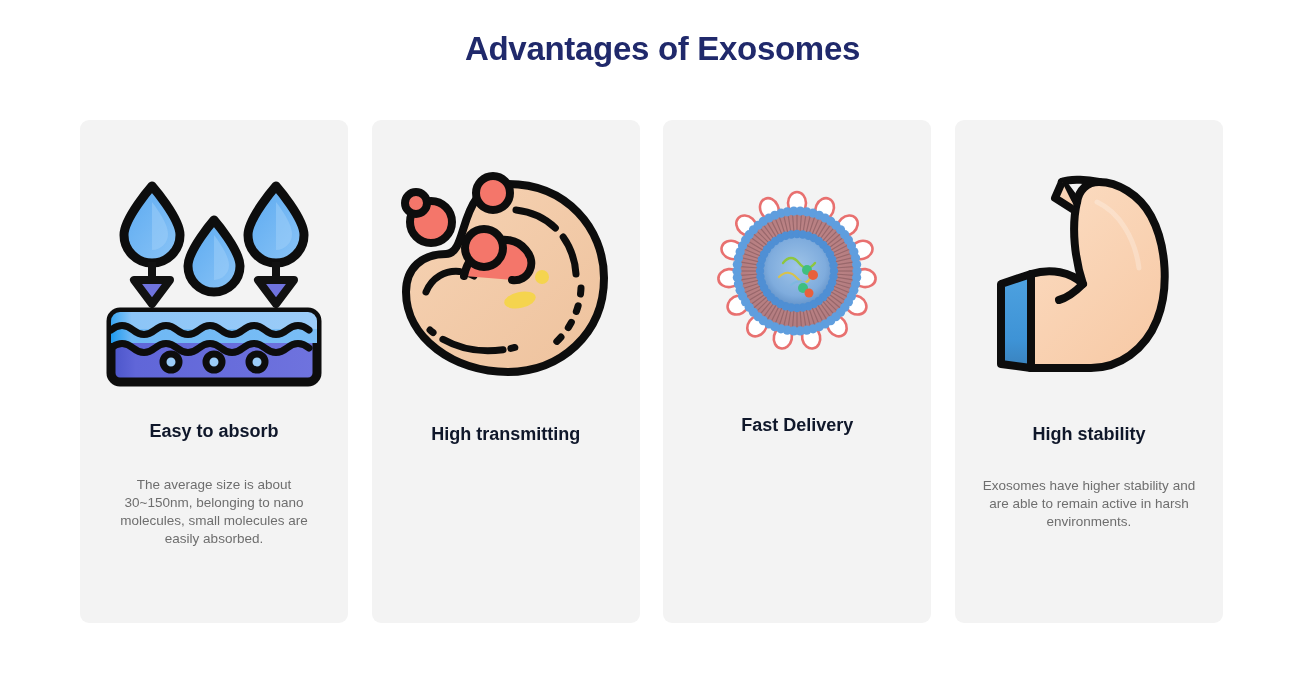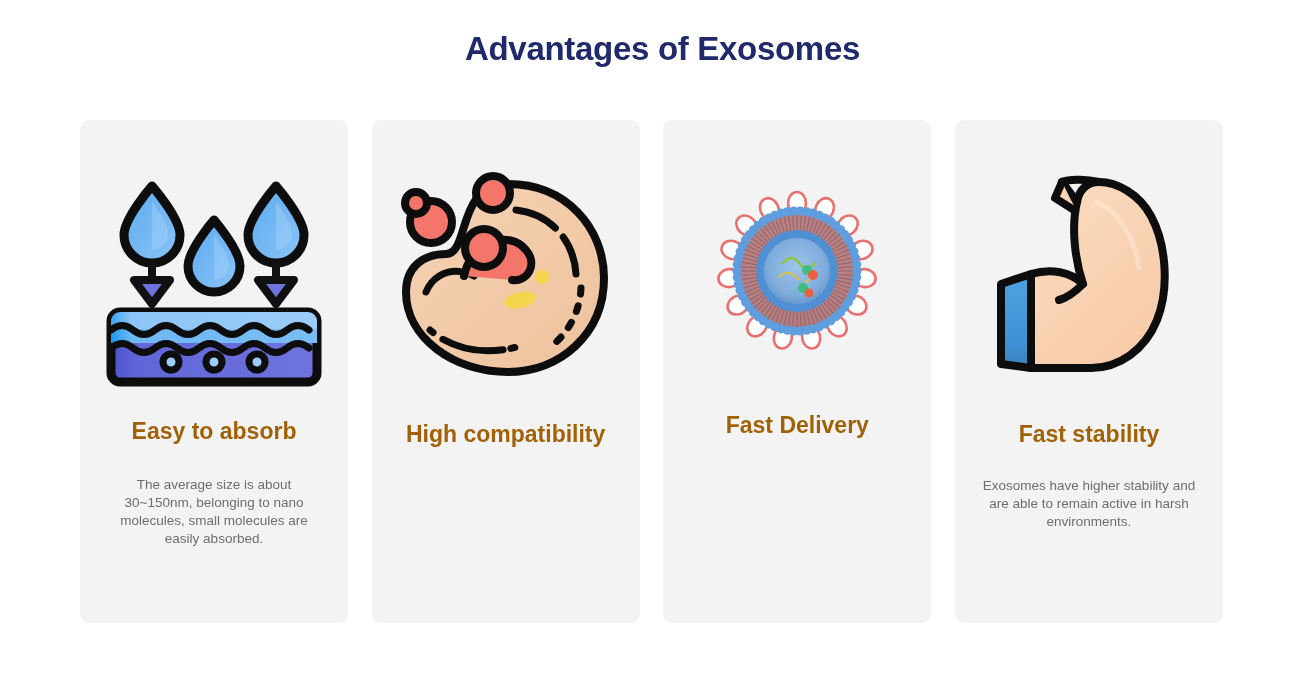--- a/index.html
+++ b/index.html
@@ -56,23 +56,23 @@
   }
   .card-icon {
     width: 220px;
     height: 215px;
     margin-top: 48px;
     position: relative;
     flex: none;
   }
   .card-icon svg { display: block; width: 100%; height: 100%; }
   .card-title {
-    font-size: 23px;
+    font-size: 18px;
     font-weight: bold;
-    color: #a16207;
+    color: #0f172a;
     text-align: right;
     line-height: 24px;
     padding: 0 12px;
   }
   .card-desc {
     font-size: 13.5px;
     color: #6e6e6e;
     text-align: center;
     line-height: 18px;
     padding: 0 22px;
@@ -196,21 +196,21 @@
           <circle cx="88" cy="78" r="19" fill="#f4766a" stroke="#0d0d0d" stroke-width="8"></circle>
 
           <circle cx="97" cy="23" r="17" fill="#f4766a" stroke="#0d0d0d" stroke-width="8"></circle>
           <circle cx="35" cy="52" r="21" fill="#f4766a" stroke="#0d0d0d" stroke-width="8"></circle>
           <circle cx="20" cy="33" r="11" fill="#f4766a" stroke="#0d0d0d" stroke-width="8"></circle>
 
           <ellipse cx="124" cy="130" rx="16" ry="8" fill="#f5d44e" transform="rotate(-12 124 130)"></ellipse>
           <circle cx="146" cy="107" r="7" fill="#f5d44e"></circle>
         </svg>
       </div>
-      <div class="card-title">High compatibility</div>
+      <div class="card-title">High transmitting</div>
     </div>
 
     <div class="card card-3">
       <div class="card-icon">
         <svg viewBox="0 0 220 215" xmlns="http://www.w3.org/2000/svg">
           <defs>
             <radialGradient id="core" cx="50%" cy="45%" r="55%">
               <stop offset="0%" stop-color="#9fc4e8"></stop>
               <stop offset="70%" stop-color="#7facdd"></stop>
               <stop offset="100%" stop-color="#5f8fc6"></stop>
@@ -481,18 +481,18 @@
 
           <path d="M83 14 L98 34" stroke="#0d0d0d" stroke-width="8" stroke-linecap="round" fill="none"></path>
           <path d="M83 14 C92 10 110 12 120 14" stroke="#0d0d0d" stroke-width="8" stroke-linecap="round" fill="none"></path>
           <path d="M83 14 L76 30 L98 44" fill="url(#skin)" stroke="#0d0d0d" stroke-width="8" stroke-linejoin="round"></path>
 
           <path d="M104 116 C96 124 88 130 80 132" fill="none" stroke="#0d0d0d" stroke-width="8" stroke-linecap="round"></path>
 
           <path d="M118 34 C140 44 156 70 160 100" fill="none" stroke="#ffffff" stroke-width="5" opacity="0.25" stroke-linecap="round"></path>
         </svg>
       </div>
-      <div class="card-title">Fast stability</div>
+      <div class="card-title">High stability</div>
       <div class="card-desc">Exosomes have higher stability and are able to remain active in harsh environments.</div>
     </div>
 
   </div>
 </div>
 
 </body></html>

